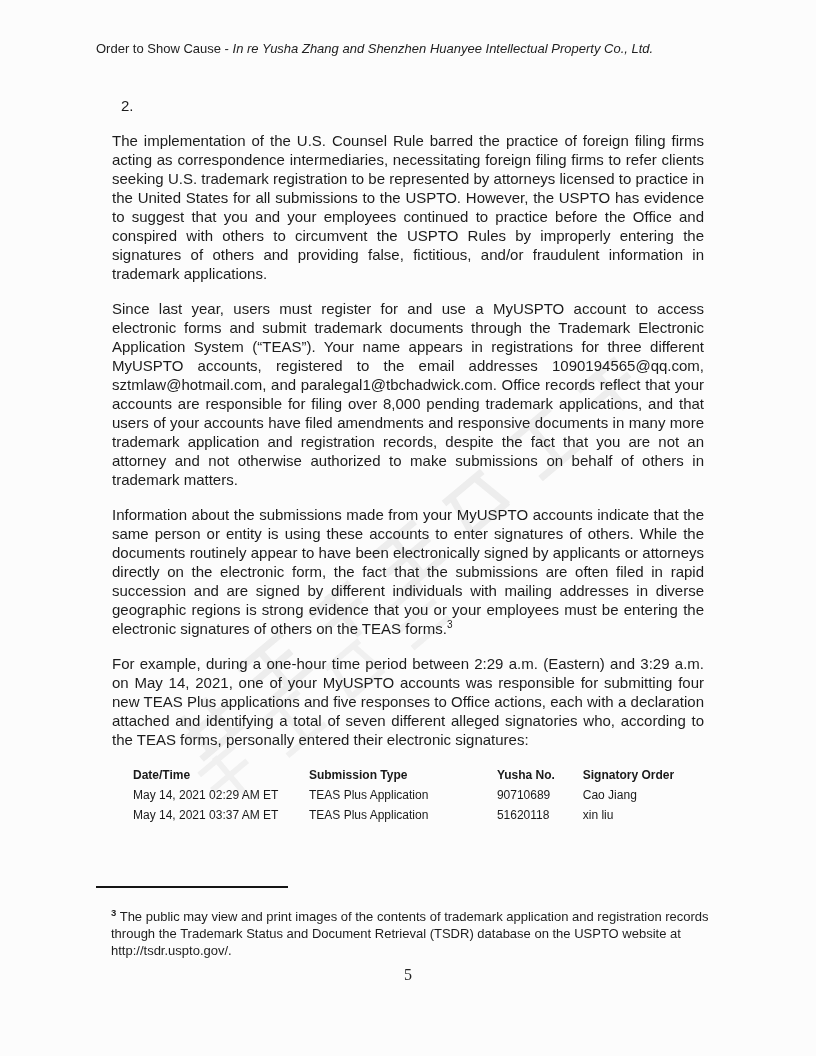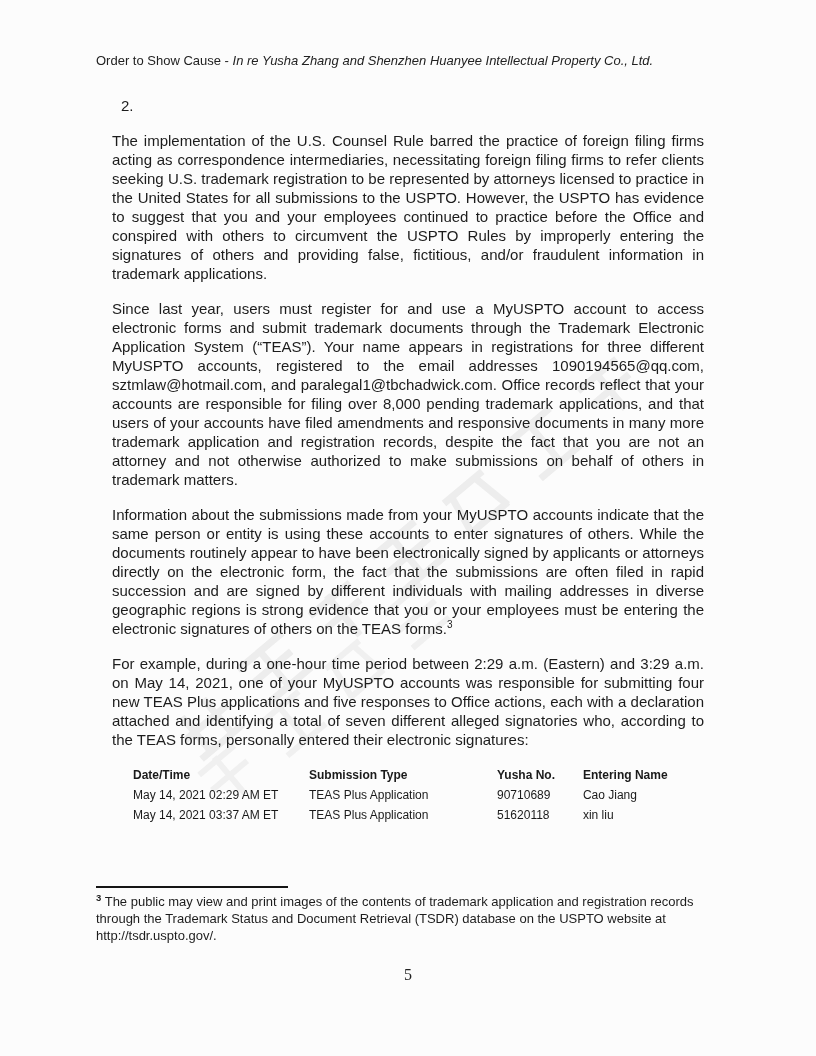--- a/index.html
+++ b/index.html
@@ -10,21 +10,21 @@
     background:#fcfcfc;
     font-family:"Liberation Sans","DejaVu Sans",sans-serif;
     color:#1c1c1c;
     overflow:hidden;
   }
   .watermark{
     position:absolute;left:0;top:0;width:816px;height:1056px;
     pointer-events:none;opacity:.75;
   }
   .running-header{
-    position:absolute;left:96px;top:53px;width:660px;
+    position:absolute;left:96px;top:41px;width:660px;
     font-size:13px;line-height:16px;color:#222;
     white-space:nowrap;
   }
   .running-header .case-title{font-style:italic;}
   .content{
     position:absolute;left:96px;top:96px;width:624px;
     font-size:15px;line-height:19px;
   }
   .section-heading{
     display:flex;
@@ -63,21 +63,21 @@
   .col-serial{width:87px;}
   .col-name{width:140px;}
   .footnote-rule{
     position:absolute;left:96px;top:886px;
     width:192px;height:2px;background:#151515;
   }
   .footnote{
     position:absolute;left:96px;top:893px;width:632px;
     font-size:13px;line-height:17px;
     text-align:left;color:#1d1d1d;
-    margin:0;
+    margin:15px;
   }
   .footnote sup{font-size:9.5px;font-weight:700;vertical-align:super;line-height:0;}
   .page-number{
     position:absolute;left:0;top:966px;width:816px;
     text-align:center;
     font-family:"Liberation Serif","DejaVu Serif",serif;
     font-size:16px;color:#222;
   }
 </style>
 </head>
@@ -126,21 +126,21 @@
         <col class="col-datetime">
           <col class="col-subtype">
           <col class="col-serial">
           <col class="col-name">
       </colgroup>
       <thead>
         <tr>
           <th>Date/Time</th>
           <th>Submission Type</th>
           <th>Yusha No.</th>
-          <th>Entering Name</th>
+          <th>Signatory Order</th>
         </tr>
       </thead>
       <tbody>
         <tr>
           <td>May 14, 2021 02:29 AM ET</td>
           <td>TEAS Plus Application</td>
           <td>90710689</td>
           <td>Cao Jiang</td>
         </tr>
         <tr>

